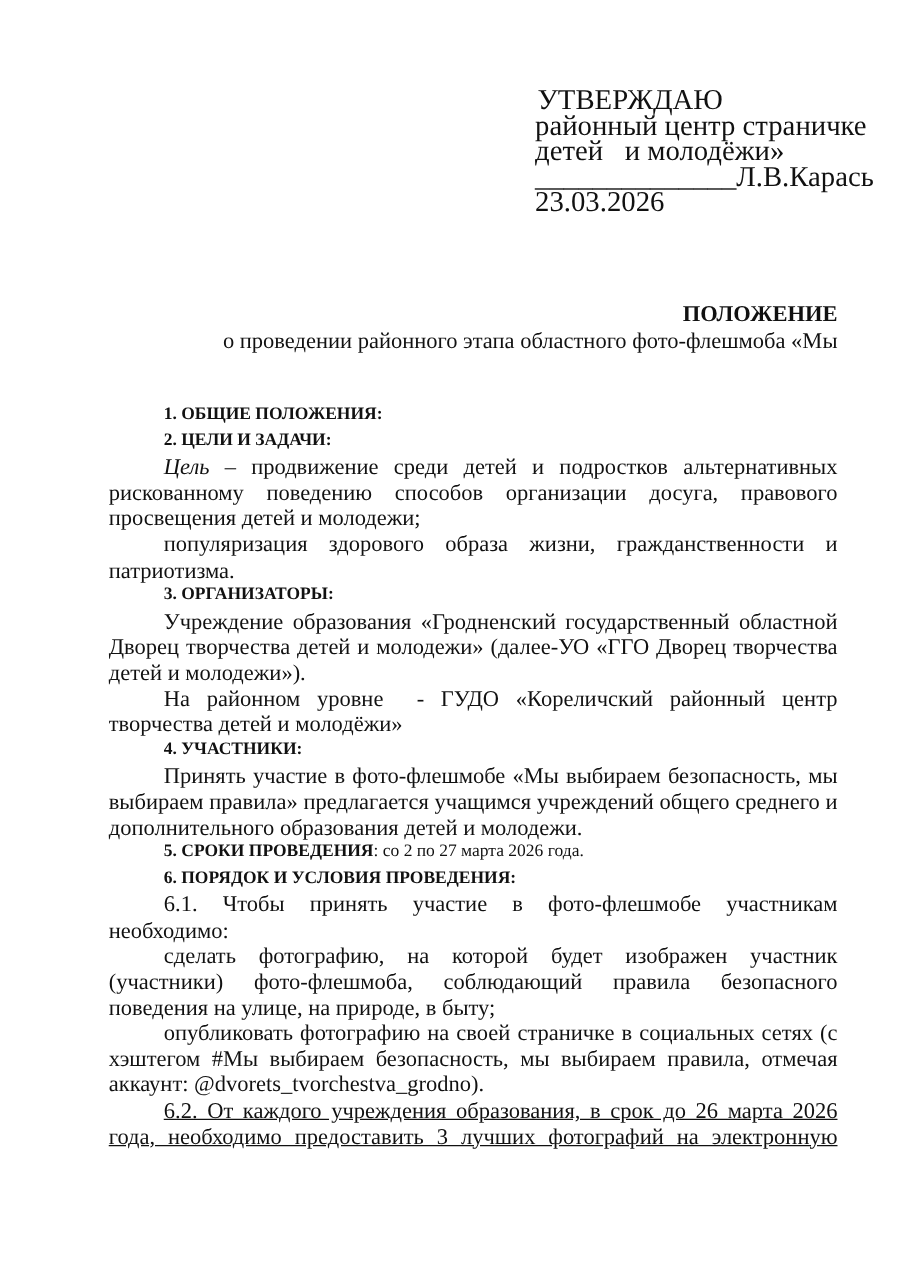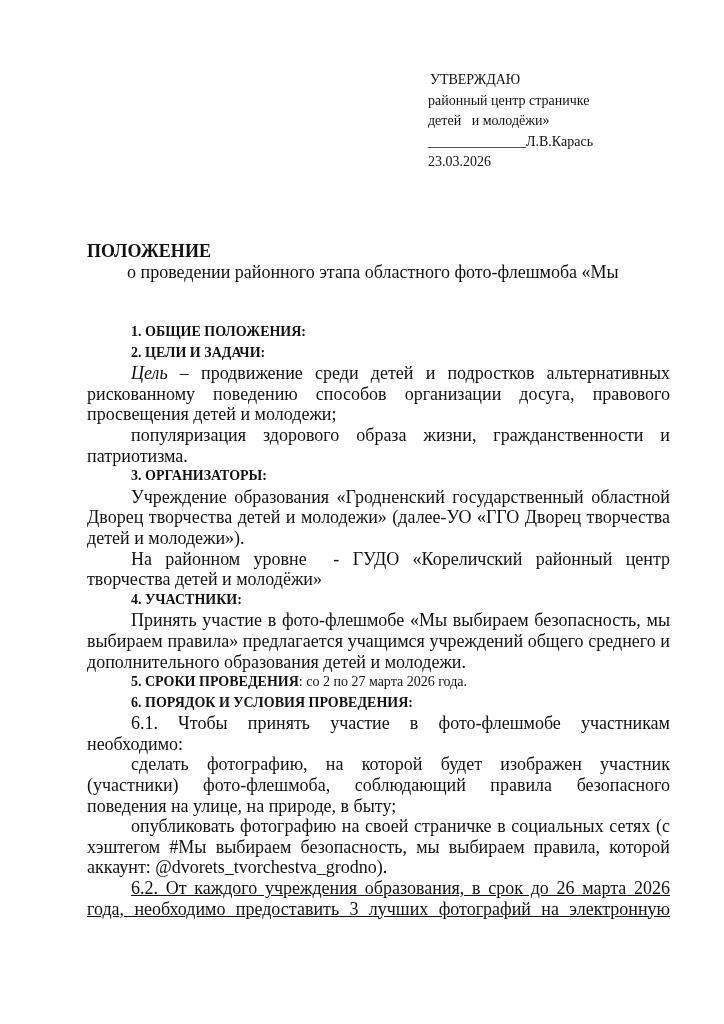--- a/index.html
+++ b/index.html
@@ -2,27 +2,27 @@
 <html><head>
 <meta charset="utf-8">
 <style>
   html, body { margin: 0; padding: 0; background: #ffffff; }
   body {
     width: 724px; height: 1024px; overflow: hidden; position: relative;
     font-family: "Liberation Serif", serif; color: #111;
   }
   .approve {
     position: absolute; left: 428px; top: 70px; width: 260px;
-    font-size: 14px; line-height: 20.5px;
+    font-size: 23px; line-height: 20.5px;
   }
   .approve div { white-space: nowrap; }
   .approve .first { padding-left: 2px; }
   .title-block {
     position: absolute; left: 87px; top: 241px; width: 583px;
-    text-align: left; font-size: 18px; line-height: 21px;
+    text-align: right; font-size: 18px; line-height: 21px;
   }
   .title-block .title { font-weight: bold; font-size: 18px; }
   .title-block .sub1 { margin-left: 40px; white-space: nowrap; }
   .title-block .sub2 { white-space: nowrap; margin-right: 0px; }
   .content {
     position: absolute; left: 87px; top: 322px; width: 583px;
     font-size: 18px; line-height: 20.6px;
   }
   .content p { margin: 0; text-align: justify; text-indent: 44px; }
   .content .h { font-weight: bold; text-indent: 44px; margin: 0; font-size: 14px; }
@@ -58,15 +58,15 @@
   <p style="white-space:pre-wrap;">На районном уровне  - ГУДО «Кореличский районный центр творчества детей и молодёжи»</p>
 
   <div class="h">4. УЧАСТНИКИ:</div>
   <p>Принять участие в фото-флешмобе «Мы выбираем безопасность, мы выбираем правила» предлагается учащимся учреждений общего среднего и дополнительного образования детей и молодежи.</p>
 
   <p style="font-size:14px;"><b>5. СРОКИ ПРОВЕДЕНИЯ</b><span>: со 2 по 27 марта 2026 года.</span></p>
 
   <div class="h">6. ПОРЯДОК И УСЛОВИЯ ПРОВЕДЕНИЯ:</div>
   <p>6.1. Чтобы принять участие в фото-флешмобе участникам необходимо:</p>
   <p>сделать фотографию, на которой будет изображен участник (участники) фото-флешмоба, соблюдающий правила безопасного поведения на улице, на природе, в быту;</p>
-  <p>опубликовать фотографию на своей страничке в социальных сетях (с хэштегом #Мы выбираем безопасность, мы выбираем правила, которой аккаунт: @dvorets_tvorchestva_grodno).</p>
+  <p>опубликовать фотографию на своей страничке в социальных сетях (с хэштегом #Мы выбираем безопасность, мы выбираем правила, отмечая аккаунт: @dvorets_tvorchestva_grodno).</p>
   <p class="lastj">6.2. От каждого учреждения образования, в срок до 26 марта 2026 года, необходимо предоставить 3 лучших фотографий на электронную</p>
 </div>
 
 </body></html>

